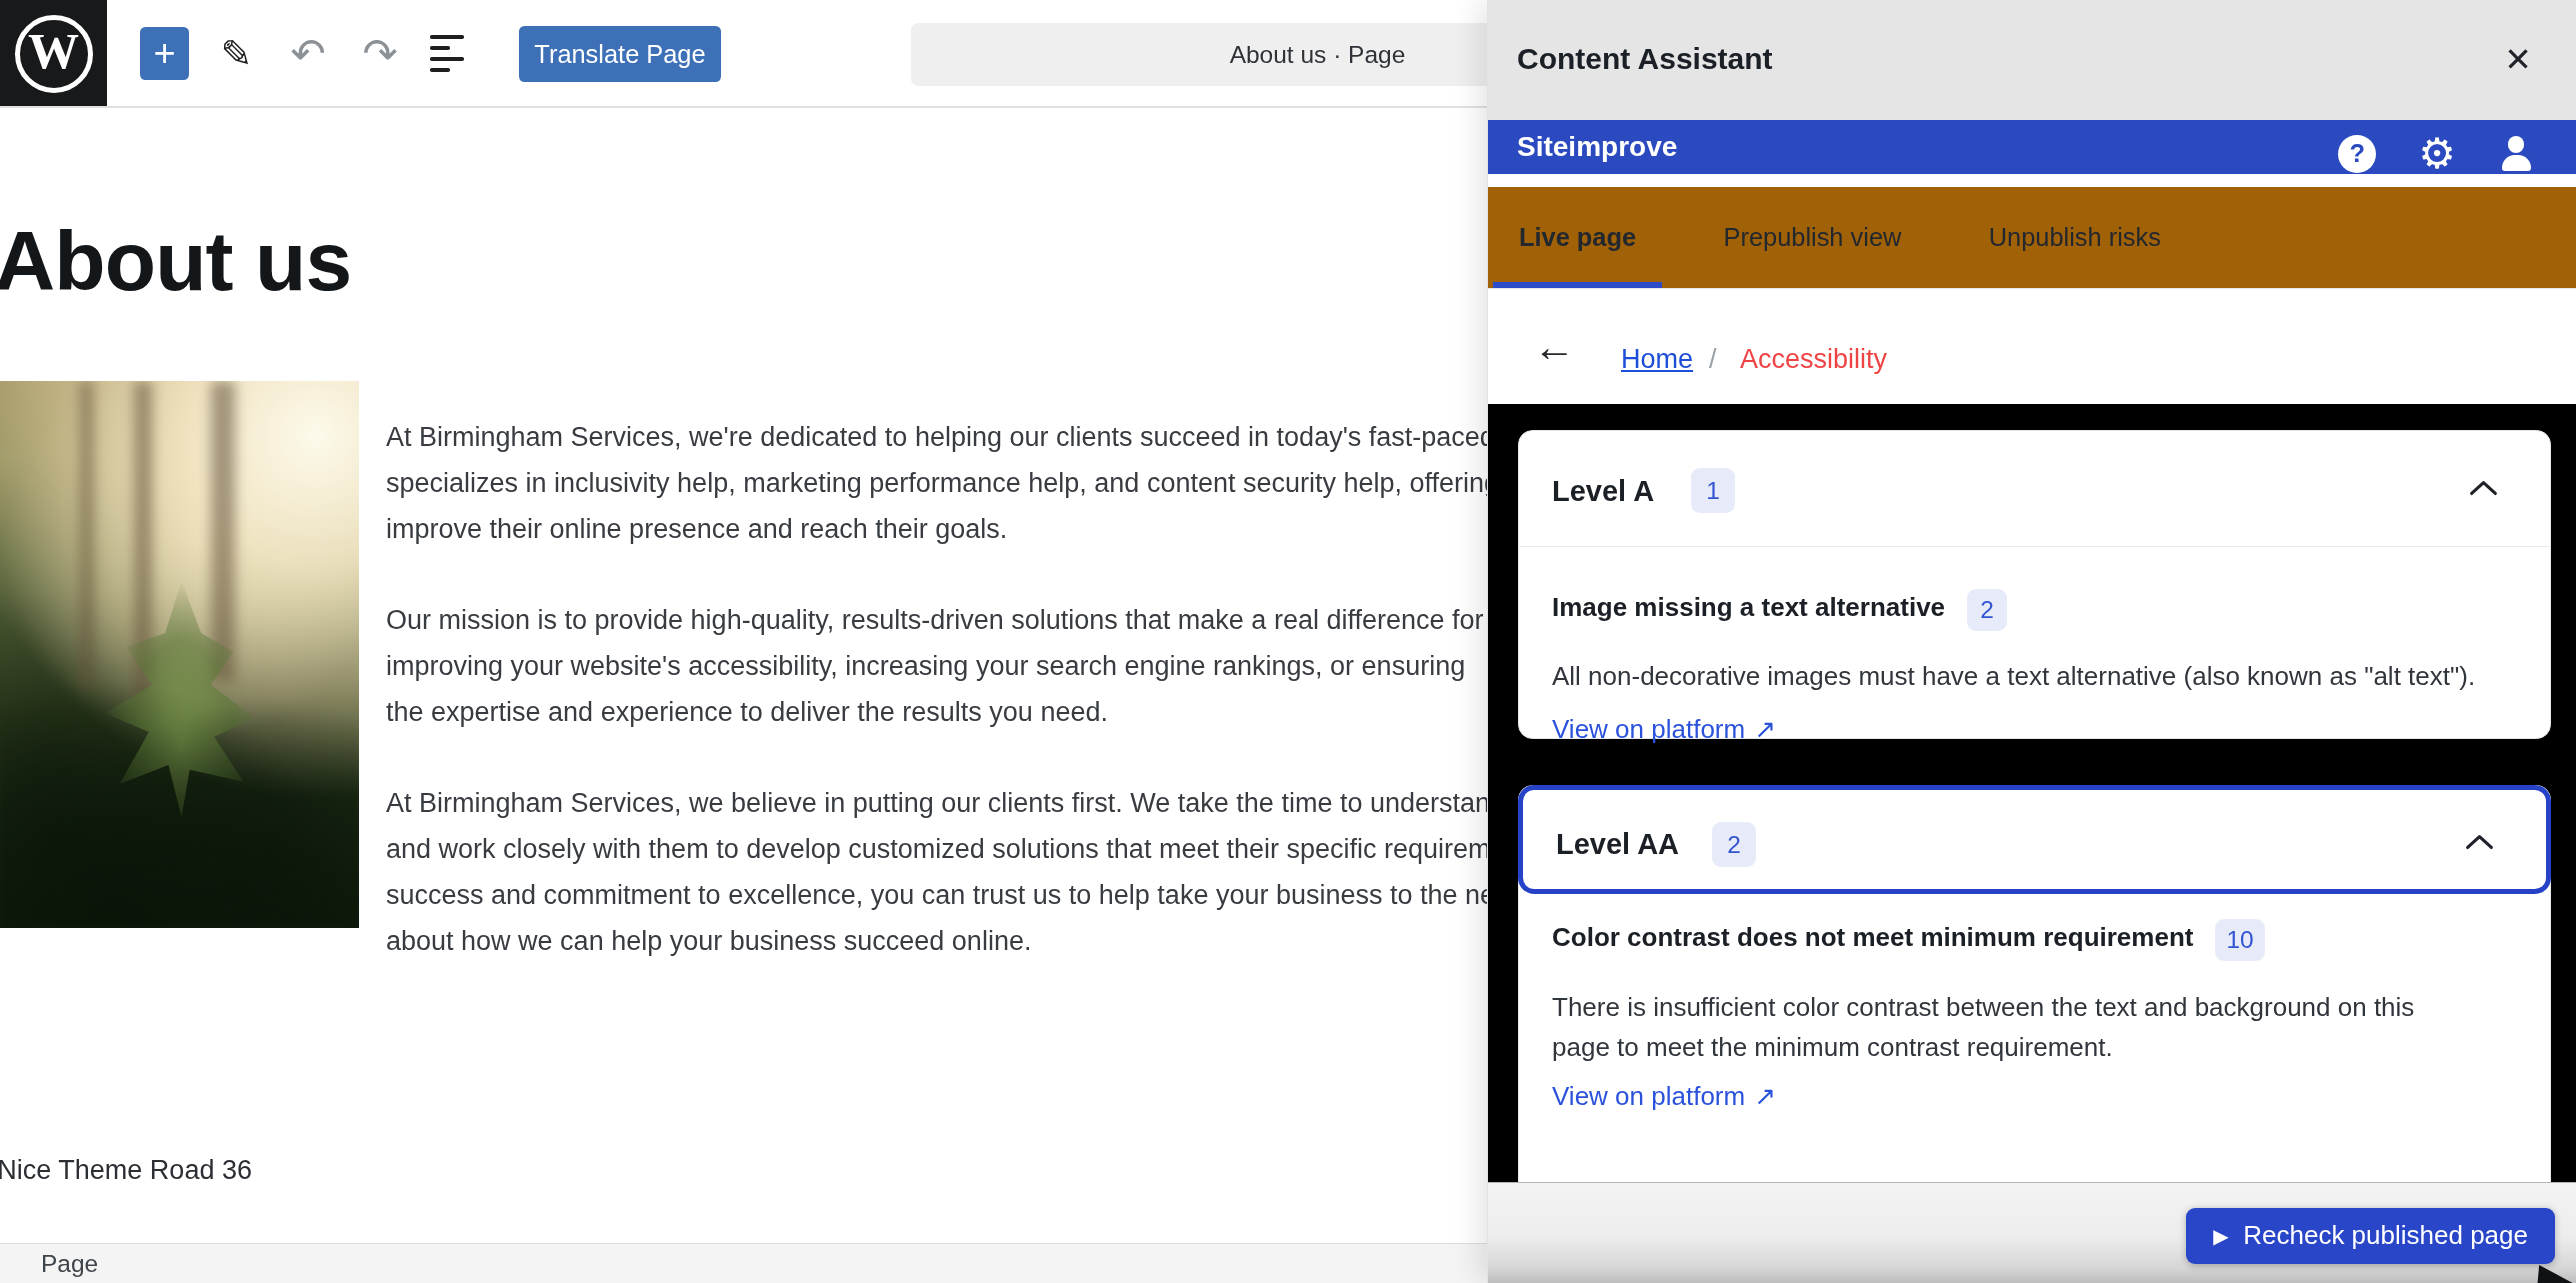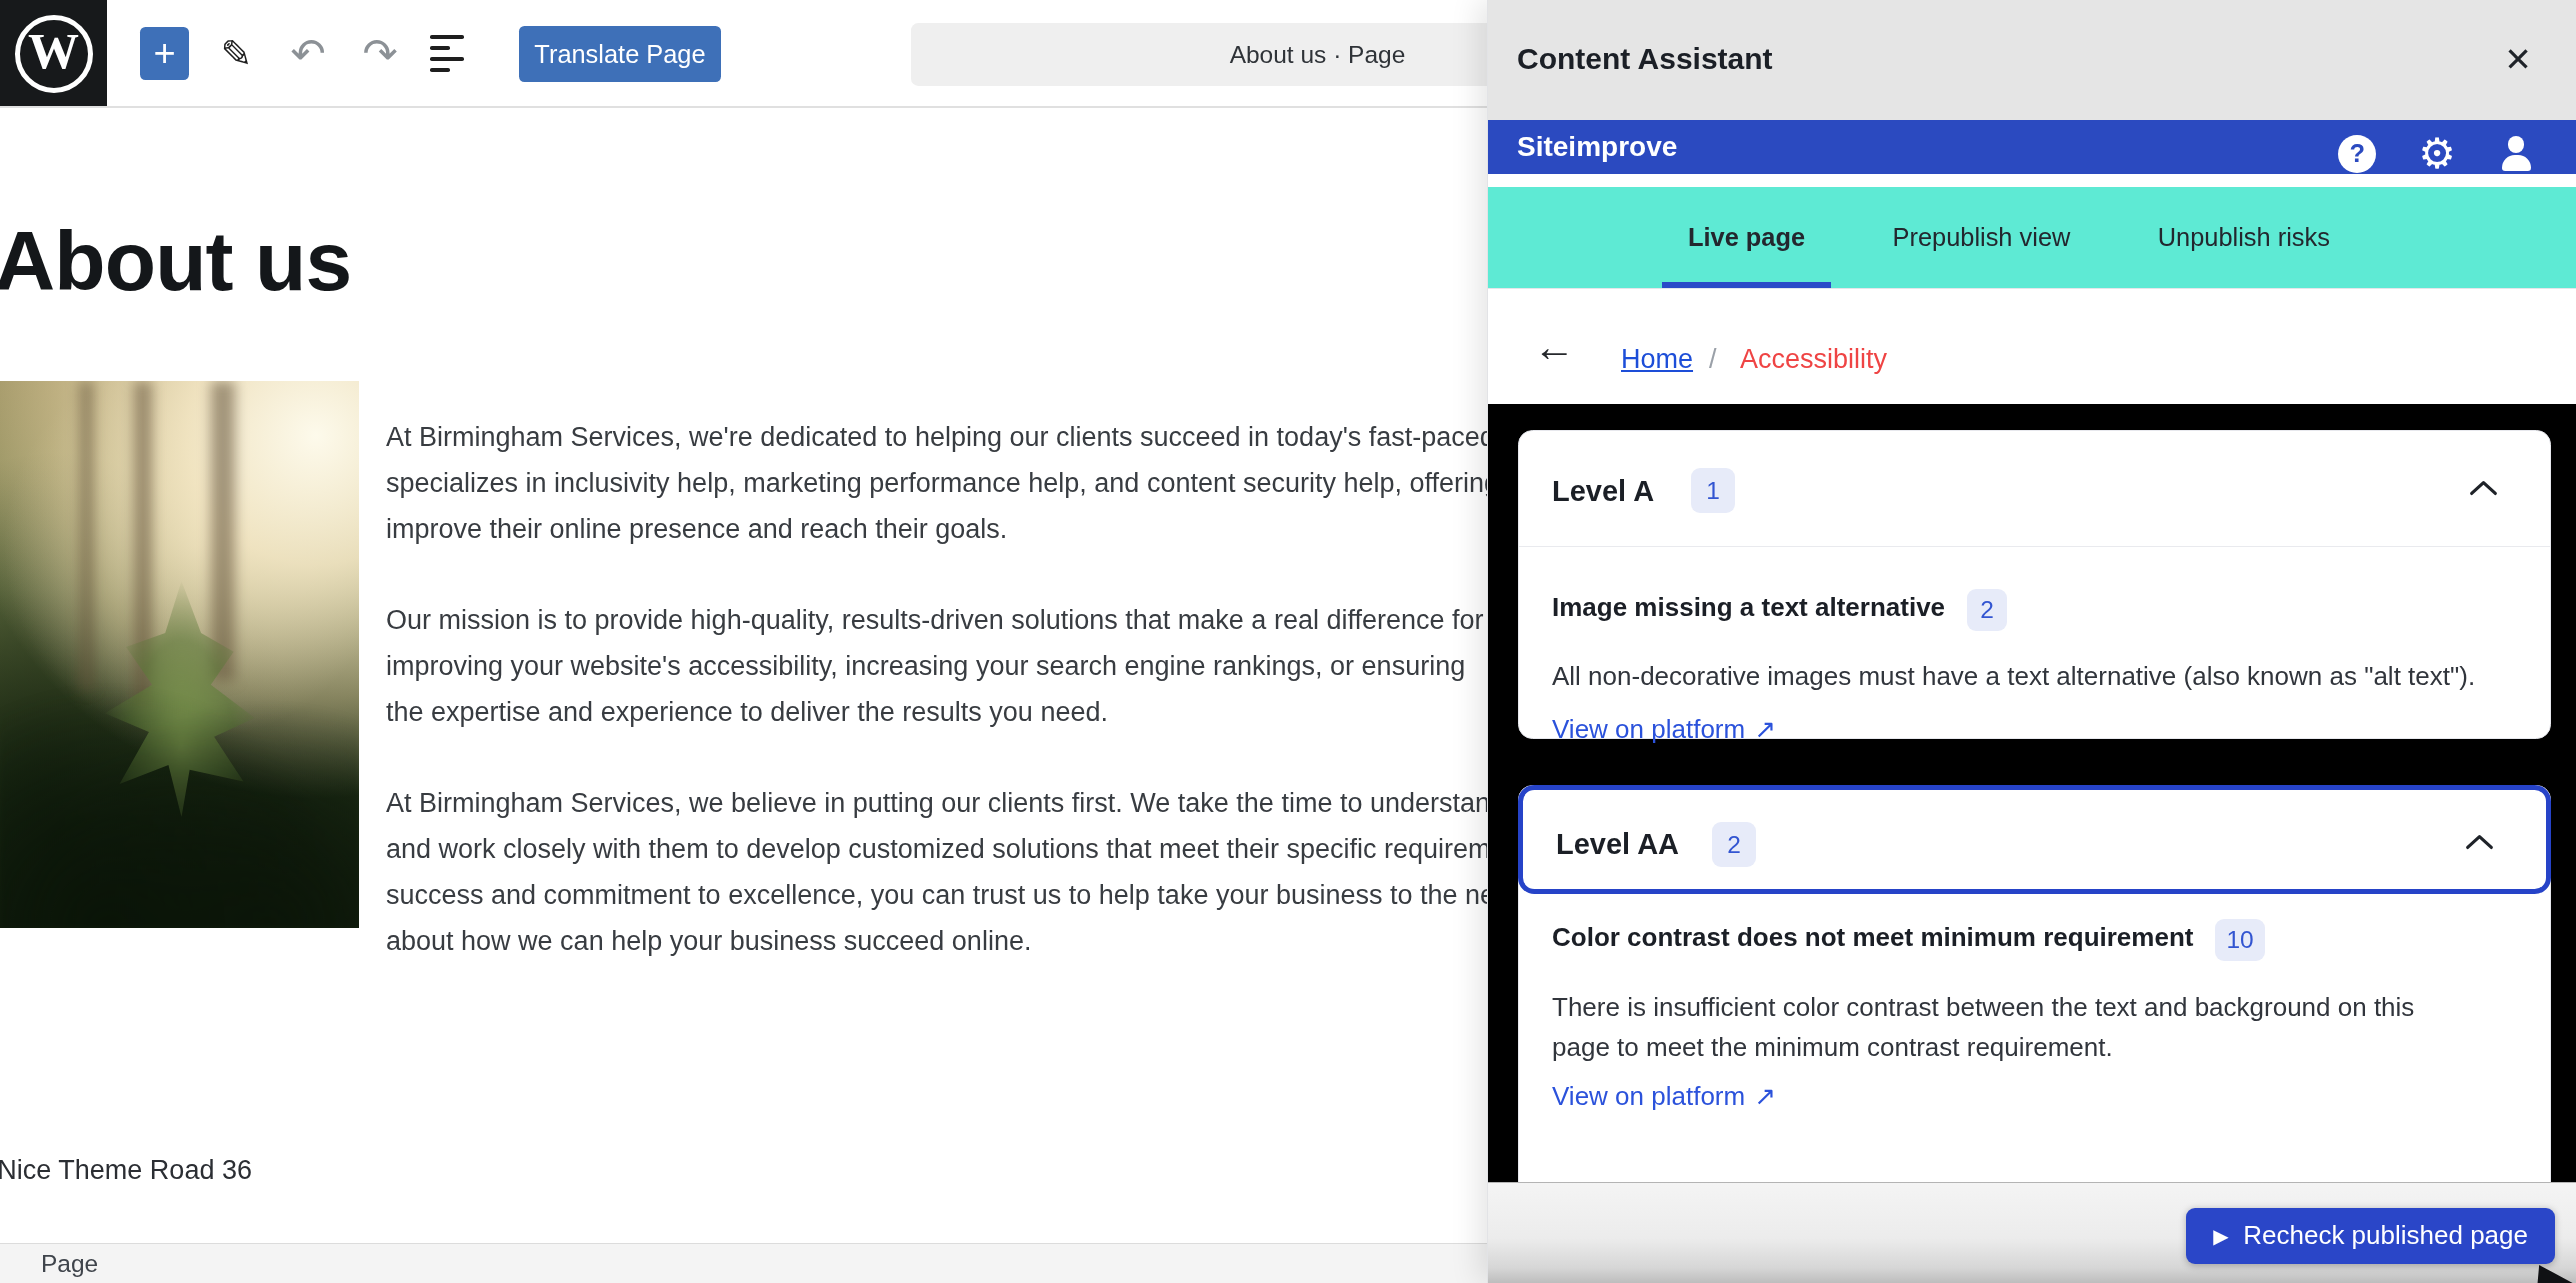--- a/index.html
+++ b/index.html
@@ -84,22 +84,22 @@
   .brand { margin-left:29px; color:#fff; font-size:28px; font-weight:700; }
   .brand-icons { position:absolute; right:42px; top:0; height:67px; display:flex; align-items:center; gap:42px; }
   .help-ic { width:38px; height:38px; background:#fff; border-radius:50%; color:#2b4ac0;
     font-weight:700; font-size:25.4px; display:flex; align-items:center; justify-content:center; cursor:pointer; }
   .gear-ic { color:#fff; font-size:42px; cursor:pointer; line-height:1; }
   .person-ic { position:relative; width:36px; height:38px; cursor:pointer; }
   .person-ic .head { position:absolute; left:10px; top:1.8px; width:16.3px; height:16.3px; background:#fff; border-radius:50%; }
   .person-ic .torso { position:absolute; left:3.6px; top:20px; width:29px; height:16.3px; background:#fff;
     border-radius:14.5px 14.5px 3.6px 3.6px; }
 
-  .tabs { position:absolute; top:187px; left:0; width:100%; height:102px; background:#5eead4;
-    border-bottom:1.8px solid #e5e6ea; display:flex; align-items:stretch; padding-left:169px; }
+  .tabs { position:absolute; top:187px; left:0; width:100%; height:102px; background:#a16207;
+    border-bottom:1.8px solid #e5e6ea; display:flex; align-items:stretch; }
   .tab { position:relative; display:flex; align-items:center; padding:0 31px; font-size:25.4px; color:#23272e;
     cursor:pointer; white-space:nowrap; margin-right:25.4px; }
   .tab.active { font-weight:700; }
   .tab.active .tab-underline { position:absolute; left:5.4px; right:5.4px; bottom:0; height:6.4px; background:#2b4bc8; }
 
   .breadcrumb-row { position:absolute; top:290px; left:0; width:100%; height:113px; background:#fff; }
   .back-btn { position:absolute; left:45px; top:33px; font-size:42px; color:#26282c; background:none; border:none; cursor:pointer; }
   .crumb-home { position:absolute; left:133px; top:54px; font-size:27px; color:#1d4ed8; text-decoration:underline; cursor:pointer; }
   .crumb-sep { position:absolute; left:221px; top:54px; font-size:27px; color:#9aa0a8; }
   .crumb-cur { position:absolute; left:252px; top:54px; font-size:27px; color:#ef4444;text-align:right; }

